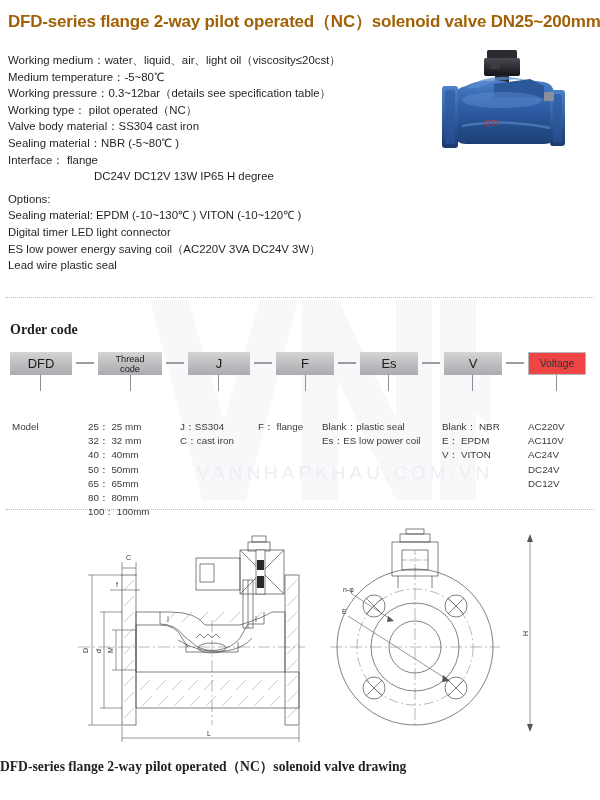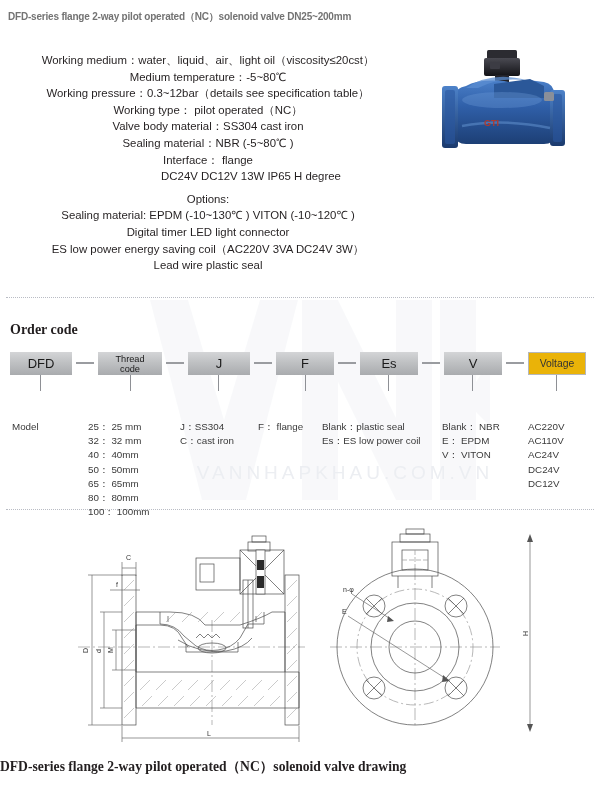--- a/index.html
+++ b/index.html
@@ -23,29 +23,29 @@
     width: 380px; text-align: center;
     font-size: 19px; letter-spacing: 4px;
     color: #eceef2; font-weight: 400;
     pointer-events: none; z-index: 0;
     white-space: nowrap;
   }
 
   
   .title {
     position: absolute; left: 8px; top: 10px;
-    font-size: 10px; font-weight: bold;
-    letter-spacing: -0.2px; color: #737373;
+    font-size: 17px; font-weight: bold;
+    letter-spacing: -0.2px; color: #a16207;
     white-space: nowrap; z-index: 3;
   }
 
   
   .specs {
     position: absolute; left: 8px; top: 52px;
-    z-index: 3; width: 400px; text-align: center;
+    z-index: 3; width: 400px;
   }
   .spec-line {
     font-size: 11.4px; line-height: 16.6px;
     color: #231f20; white-space: nowrap;
   }
   .spec-line.indent { padding-left: 86px; }
   .spec-gap { height: 6px; }
 
   
   .photo { position: absolute; left: 432px; top: 48px; width: 150px; height: 118px; z-index: 3; }
@@ -68,21 +68,21 @@
     position: absolute; left: 0; top: 352px; width: 600px; height: 26px; z-index: 3;
   }
   .code-box {
     position: absolute; top: 0; height: 23px;
     background: linear-gradient(to bottom,#d4d5d7 0%,#bfc1c3 45%,#a9abae 100%);
     display: flex; align-items: center; justify-content: center;
     font-size: 13px; color: #1a1a1a; text-align: center;
   }
   .code-box.two-line { font-size: 9.2px; line-height: 10px; }
   .code-box.light {
-    background: #eab308; border: 1px solid #b5b7ba;
+    background: #ef4444; border: 1px solid #b5b7ba;
     font-size: 10.4px; color: #333;
   }
   .dash {
     position: absolute; top: 10px; height: 1.6px;
     background: #9a9ca0;
   }
   .stem {
     position: absolute; width: 1px; background: #8e9095; z-index: 3;
   }
   .col {

